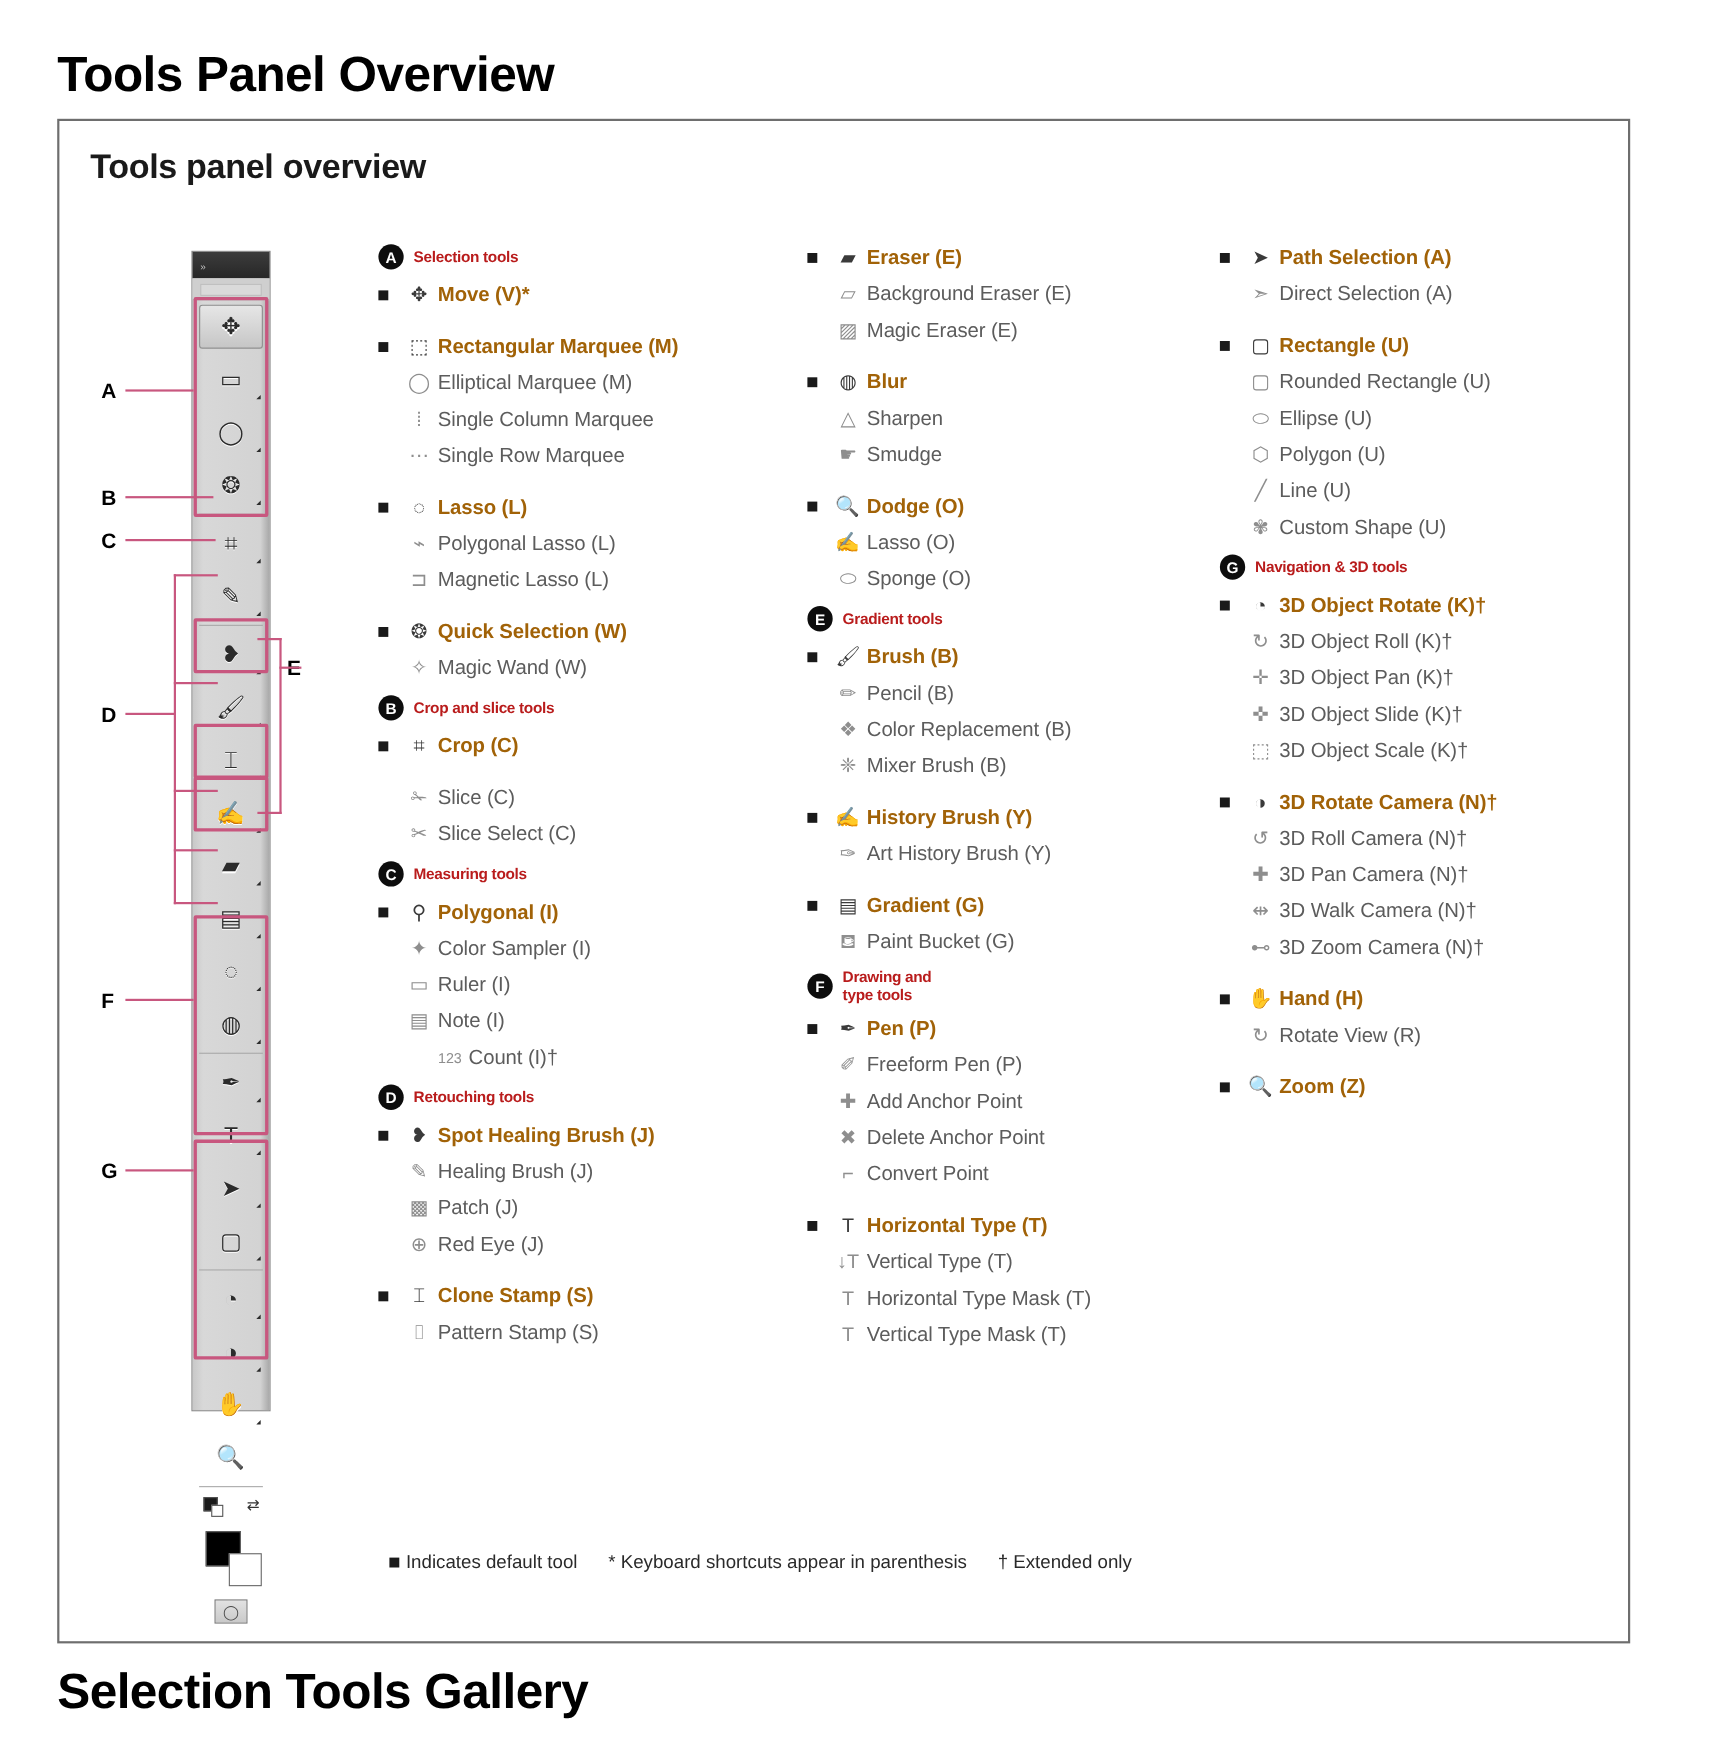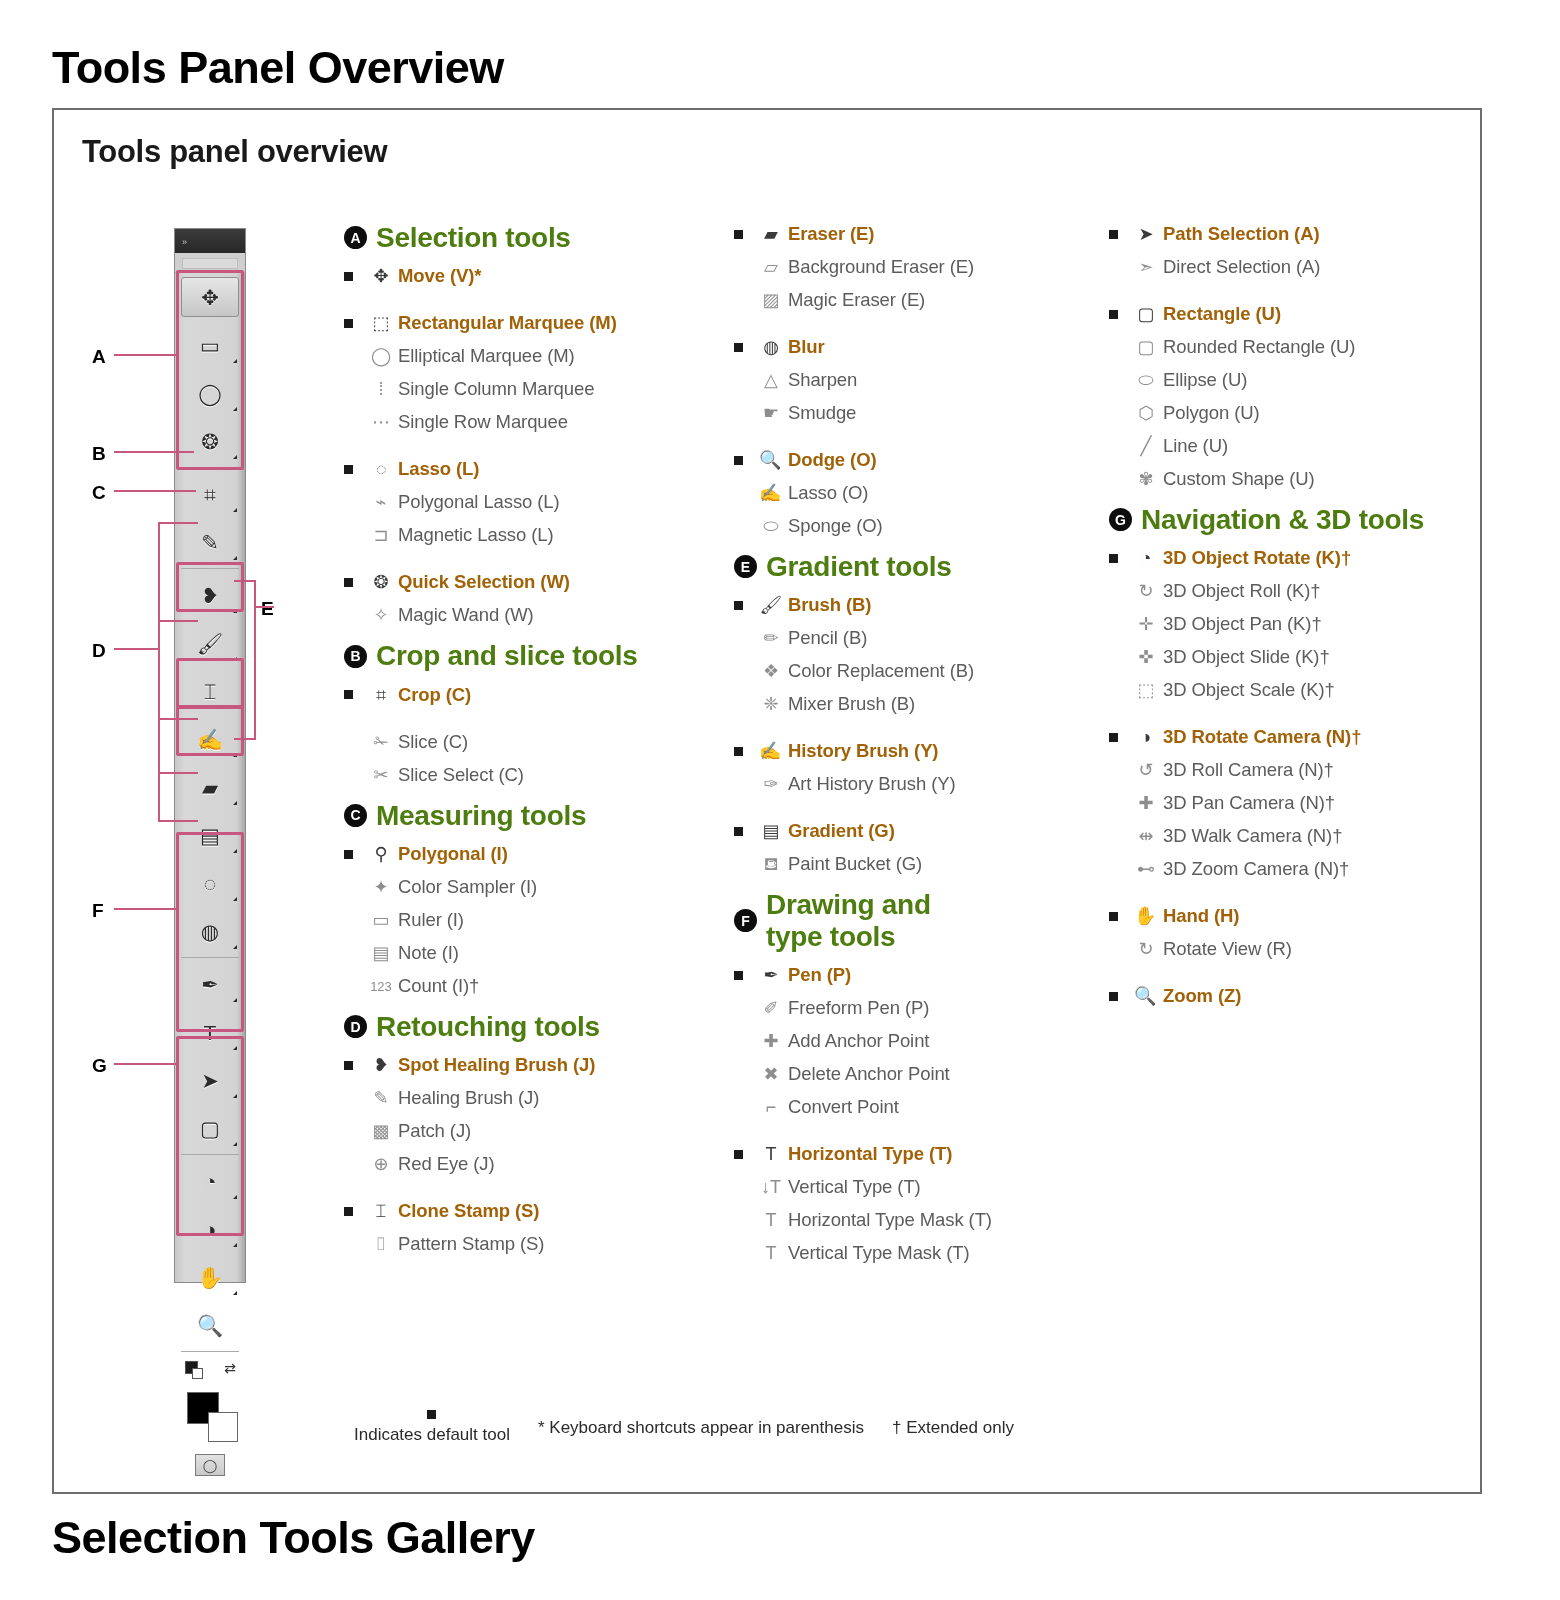--- a/index.html
+++ b/index.html
@@ -169,23 +169,23 @@
     width: 23px; height: 23px; flex: 0 0 23px;
     border-radius: 50%;
     background: #0d0d0d;
     color: #fff;
     font-size: 14px;
     font-weight: bold;
     display: flex; align-items: center; justify-content: center;
     line-height: 1;
   }
   .group-title {
-    font-size: 28px;
+    font-size: 14px;
     font-weight: bold;
-    color: #4d7c0f;
+    color: #b91c1c;
     letter-spacing: -0.3px;
     line-height: 1.12;
   }
 
   .tool-row {
     display: flex;
     align-items: flex-start;
     height: 33px;
     position: relative;
   }
@@ -219,21 +219,21 @@
     position: absolute;
     left: 300px;
     top: 1300px;
     display: flex;
     align-items: center;
     gap: 28px;
     font-size: 17px;
     color: #2a2a2a;
     white-space: nowrap;
   }
-  .legend .item { display: flex; align-items: center; gap: 6px; flex-direction: column; }
+  .legend .item { display: flex; align-items: center; gap: 6px; }
   .legend .sq { width: 9px; height: 9px; background: #1a1a1a; display:inline-block; }
 </style>
 </head>
 <body>
 
 <div class="page">
 
   <div class="cut-text"></div>
 
   <h1 class="doc-heading" id="heading-top">Tools Panel Overview</h1>
@@ -500,21 +500,21 @@
             <span class="icon-cell">▭</span>
             <span class="tool-label">Ruler  (I)</span>
           </div>
           <div class="tool-row sub">
             <span class="bullet-cell"></span>
             <span class="icon-cell">▤</span>
             <span class="tool-label">Note  (I)</span>
           </div>
           <div class="tool-row sub">
             <span class="bullet-cell"></span>
-            <span class="icon-cell" style="font-size: 13px;">123</span>
+            <span class="icon-cell" style="font-size: 13px; margin-left: 28px;">123</span>
             <span class="tool-label">Count  (I)†</span>
           </div>
         </div>
         <div class="group">
           <div class="group-head">
             <span class="badge">D</span>
             <span class="group-title">Retouching tools</span>
           </div>
           <div class="tool-row primary">
             <span class="bullet-cell">

